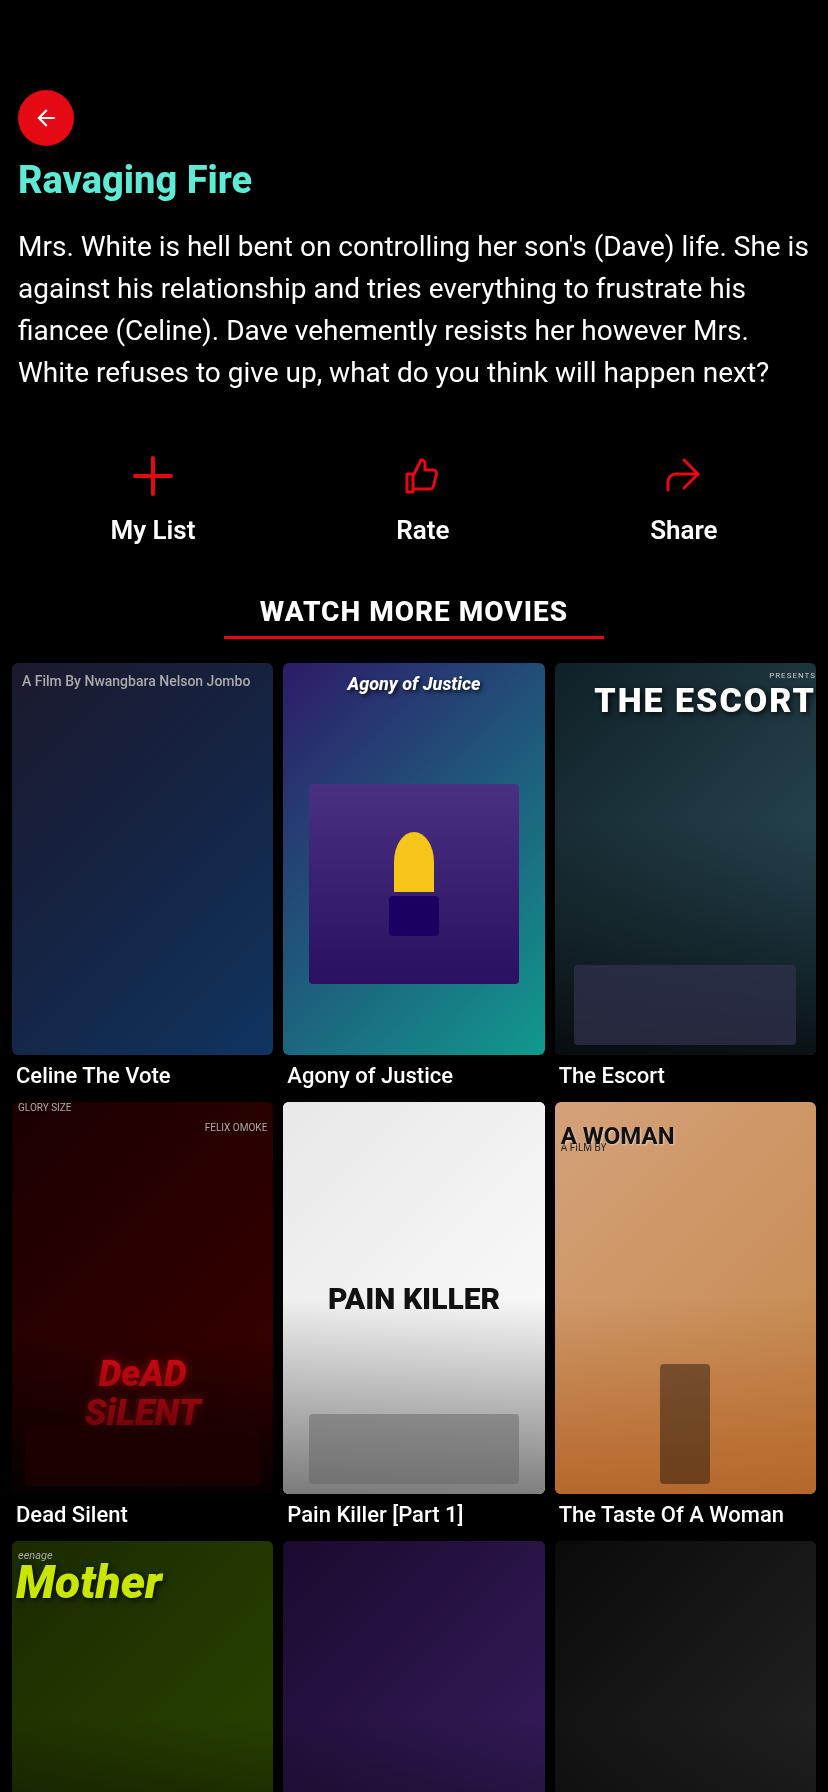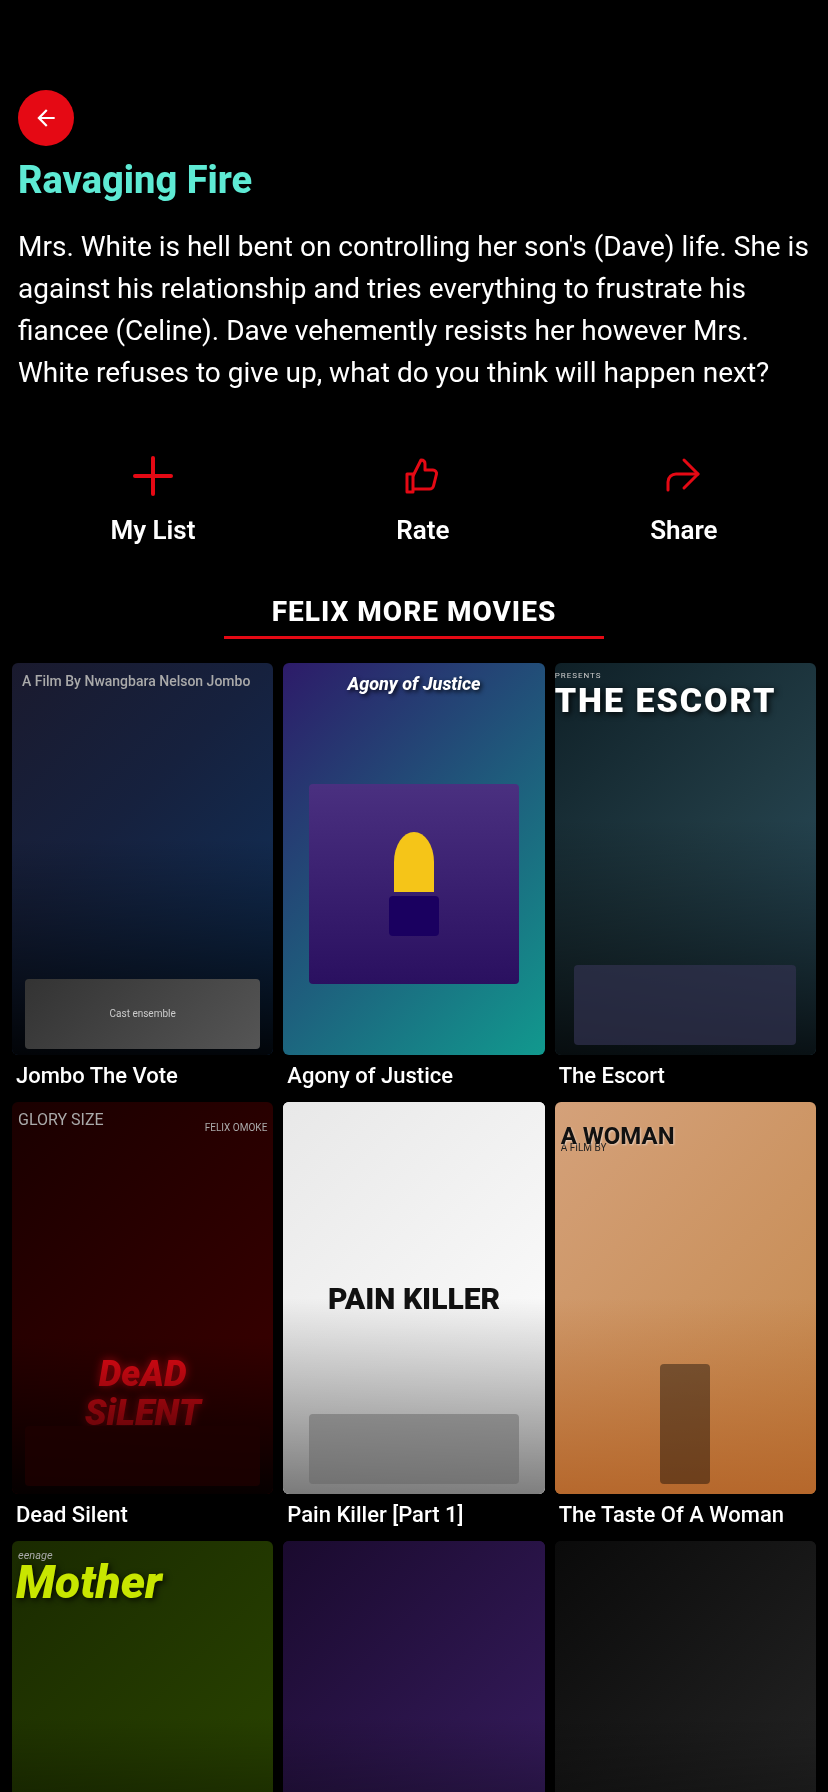--- a/index.html
+++ b/index.html
@@ -167,75 +167,68 @@
         <path d="M22 6l14 14-14 14" stroke="#e50914" stroke-width="3" stroke-linecap="round" stroke-linejoin="round" fill="none"></path>
         <path d="M36 20H14c-4 0-8 3-8 8v8" stroke="#e50914" stroke-width="3" stroke-linecap="round" fill="none"></path>
       </svg>
     </div>
     <span class="action-label">Share</span>
   </div>
 
 </div>
 
 <div class="section-header">
-  <div class="section-header-text">FELIX MORE MOVIES</div>
+  <div class="section-header-text">WATCH MORE MOVIES</div>
   <div class="section-underline"></div>
 </div>
 
 <div class="movies-grid">
 
   <div class="movie-card">
     <div class="movie-poster poster-vote">
       <div style="position:absolute;top:10px;left:10px;right:10px;">
         <div style="font-size:14px;color:#aaa;font-weight:500;">A Film By Nwangbara Nelson Jombo</div>
       </div>
-      <div style="position:absolute;bottom:0;left:0;right:0;height:55%;background:linear-gradient(to top, rgba(0,0,0,0.9) 0%, transparent 100%);">
-        <div style="position:absolute;bottom:0;left:0;right:0;display:flex;justify-content:center;align-items:flex-end;padding-bottom:6px;">
-          <div style="width:90%;height:70px;background:linear-gradient(135deg,#333 0%,#555 100%);border-radius:4px;display:flex;align-items:center;justify-content:center;">
-            <span style="color:#ccc;font-size:10px;text-align:center;">Cast ensemble</span>
-          </div>
-        </div>
-      </div>
-    </div>
-    <div class="movie-card-title">Jombo The Vote</div>
+    </div>
+    <div class="movie-card-title">Celine The Vote</div>
   </div>
 
   <div class="movie-card">
     <div class="movie-poster poster-agony">
       <div style="position:absolute;top:10px;left:0;right:0;text-align:center;">
         <span style="font-size:18px;font-weight:800;color:#fff;font-style:italic;text-shadow:2px 2px 4px rgba(0,0,0,0.8);">Agony of Justice</span>
       </div>
       <div style="position:absolute;top:50px;left:0;right:0;bottom:0;display:flex;align-items:center;justify-content:center;">
         <div style="width:80%;height:200px;background:linear-gradient(180deg,#4a3080 0%,#2a1060 100%);border-radius:4px;display:flex;flex-direction:column;align-items:center;justify-content:center;gap:4px;">
           <div style="width:40px;height:60px;background:#f5c518;border-radius:50% 50% 0 0;"></div>
           <div style="width:50px;height:40px;background:#1a0060;border-radius:4px;"></div>
         </div>
       </div>
     </div>
     <div class="movie-card-title">Agony of Justice</div>
   </div>
 
   <div class="movie-card">
     <div class="movie-poster poster-escort">
-      <div style="position:absolute;top:8px;left:0;right:0;text-align:left;">
+      <div style="position:absolute;top:8px;left:0;right:0;text-align:right;padding-left:12px;">
         <div style="font-size:8px;color:#ccc;letter-spacing:1px;">PRESENTS</div>
         <div style="font-size:34px;font-weight:900;color:#fff;text-shadow:2px 2px 6px rgba(0,0,0,0.9);letter-spacing:2px;">THE ESCORT</div>
       </div>
       <div style="position:absolute;bottom:0;left:0;right:0;height:60%;background:linear-gradient(to top, rgba(0,0,0,0.8) 0%, transparent 100%);">
         <div style="position:absolute;bottom:10px;left:0;right:0;display:flex;justify-content:center;">
           <div style="width:85%;height:80px;background:rgba(50,50,80,0.7);border-radius:4px;"></div>
         </div>
       </div>
     </div>
     <div class="movie-card-title">The Escort</div>
   </div>
 
   <div class="movie-card">
     <div class="movie-poster poster-deadsilent">
-      <div style="position:absolute;top:8px;left:6px;font-size:16px;color:#aaa;">GLORY SIZE</div>
+      <div style="position:absolute;top:0;left:6px;font-size:10px;color:#aaa;">GLORY SIZE</div>
       <div style="position:absolute;top:20px;right:6px;font-size:10px;color:#aaa;">FELIX OMOKE</div>
       <div style="position:absolute;bottom:60px;left:0;right:0;text-align:center;">
         <div style="font-size:36px;font-weight:900;color:#e50914;text-shadow:0 0 10px rgba(229,9,20,0.7);line-height:1.1;font-style:italic;">DeAD<br>SiLENT</div>
       </div>
       <div style="position:absolute;bottom:0;left:0;right:0;height:40%;background:linear-gradient(to top, rgba(0,0,0,0.9) 0%, transparent 100%);">
         <div style="position:absolute;bottom:8px;left:0;right:0;display:flex;justify-content:center;">
           <div style="width:90%;height:60px;background:rgba(30,0,0,0.8);border-radius:4px;"></div>
         </div>
       </div>
     </div>

